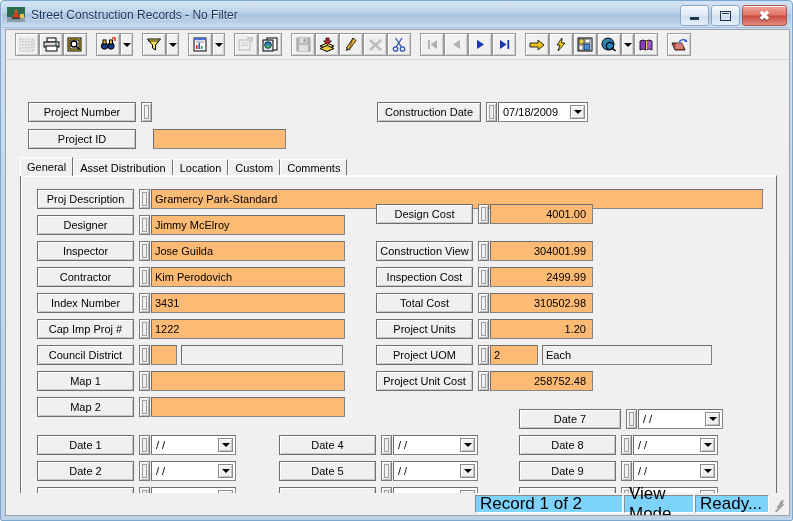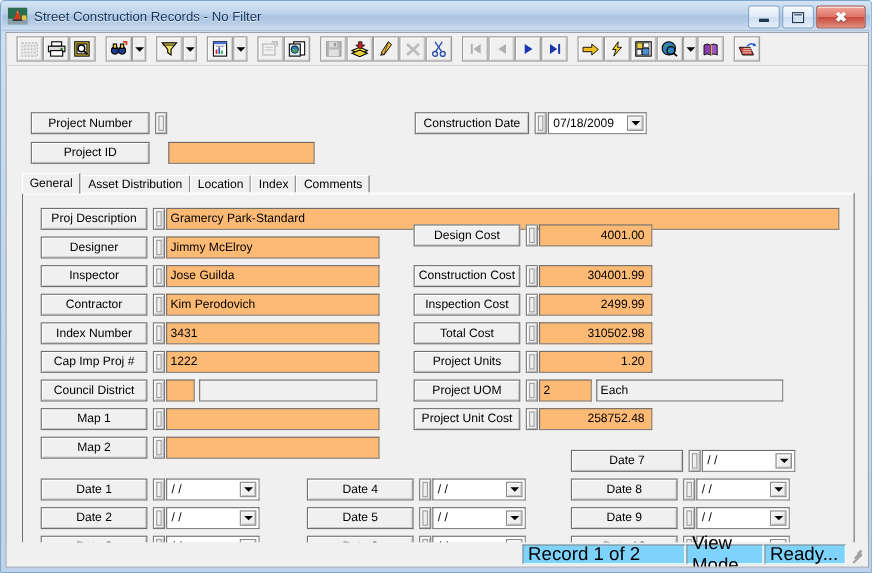--- a/index.html
+++ b/index.html
@@ -605,21 +605,21 @@
       <div class="tab active">
         <span>General</span>
       </div>
       <div class="tab">
         <span>Asset Distribution</span>
       </div>
       <div class="tab">
         <span>Location</span>
       </div>
       <div class="tab">
-        <span>Index</span>
+        <span>Custom</span>
       </div>
       <div class="tab">
         <span>Comments</span>
       </div>
     </div>
 
     <div class="tabpanel">
 
       <div class="row" style="left:16px; top:13px;">
         <div class="lbl-btn" style="width:97px;">Proj Description</div>
@@ -687,21 +687,21 @@
       </div>
 
       <div class="row" style="left:355px; top:28px;">
         <div class="lbl-btn" style="width:97px;">Design Cost</div>
         <div style="width:5px;"></div>
         <div class="spin"></div>
         <div class="txt num" style="width:103px;">4001.00</div>
       </div>
 
       <div class="row" style="left:355px; top:65px;">
-        <div class="lbl-btn" style="width:97px;">Construction Cost</div>
+        <div class="lbl-btn" style="width:97px;">Construction View</div>
         <div style="width:5px;"></div>
         <div class="spin"></div>
         <div class="txt num" style="width:103px;">304001.99</div>
       </div>
 
       <div class="row" style="left:355px; top:91px;">
         <div class="lbl-btn" style="width:97px;">Inspection Cost</div>
         <div style="width:5px;"></div>
         <div class="spin"></div>
         <div class="txt num" style="width:103px;">2499.99</div>

